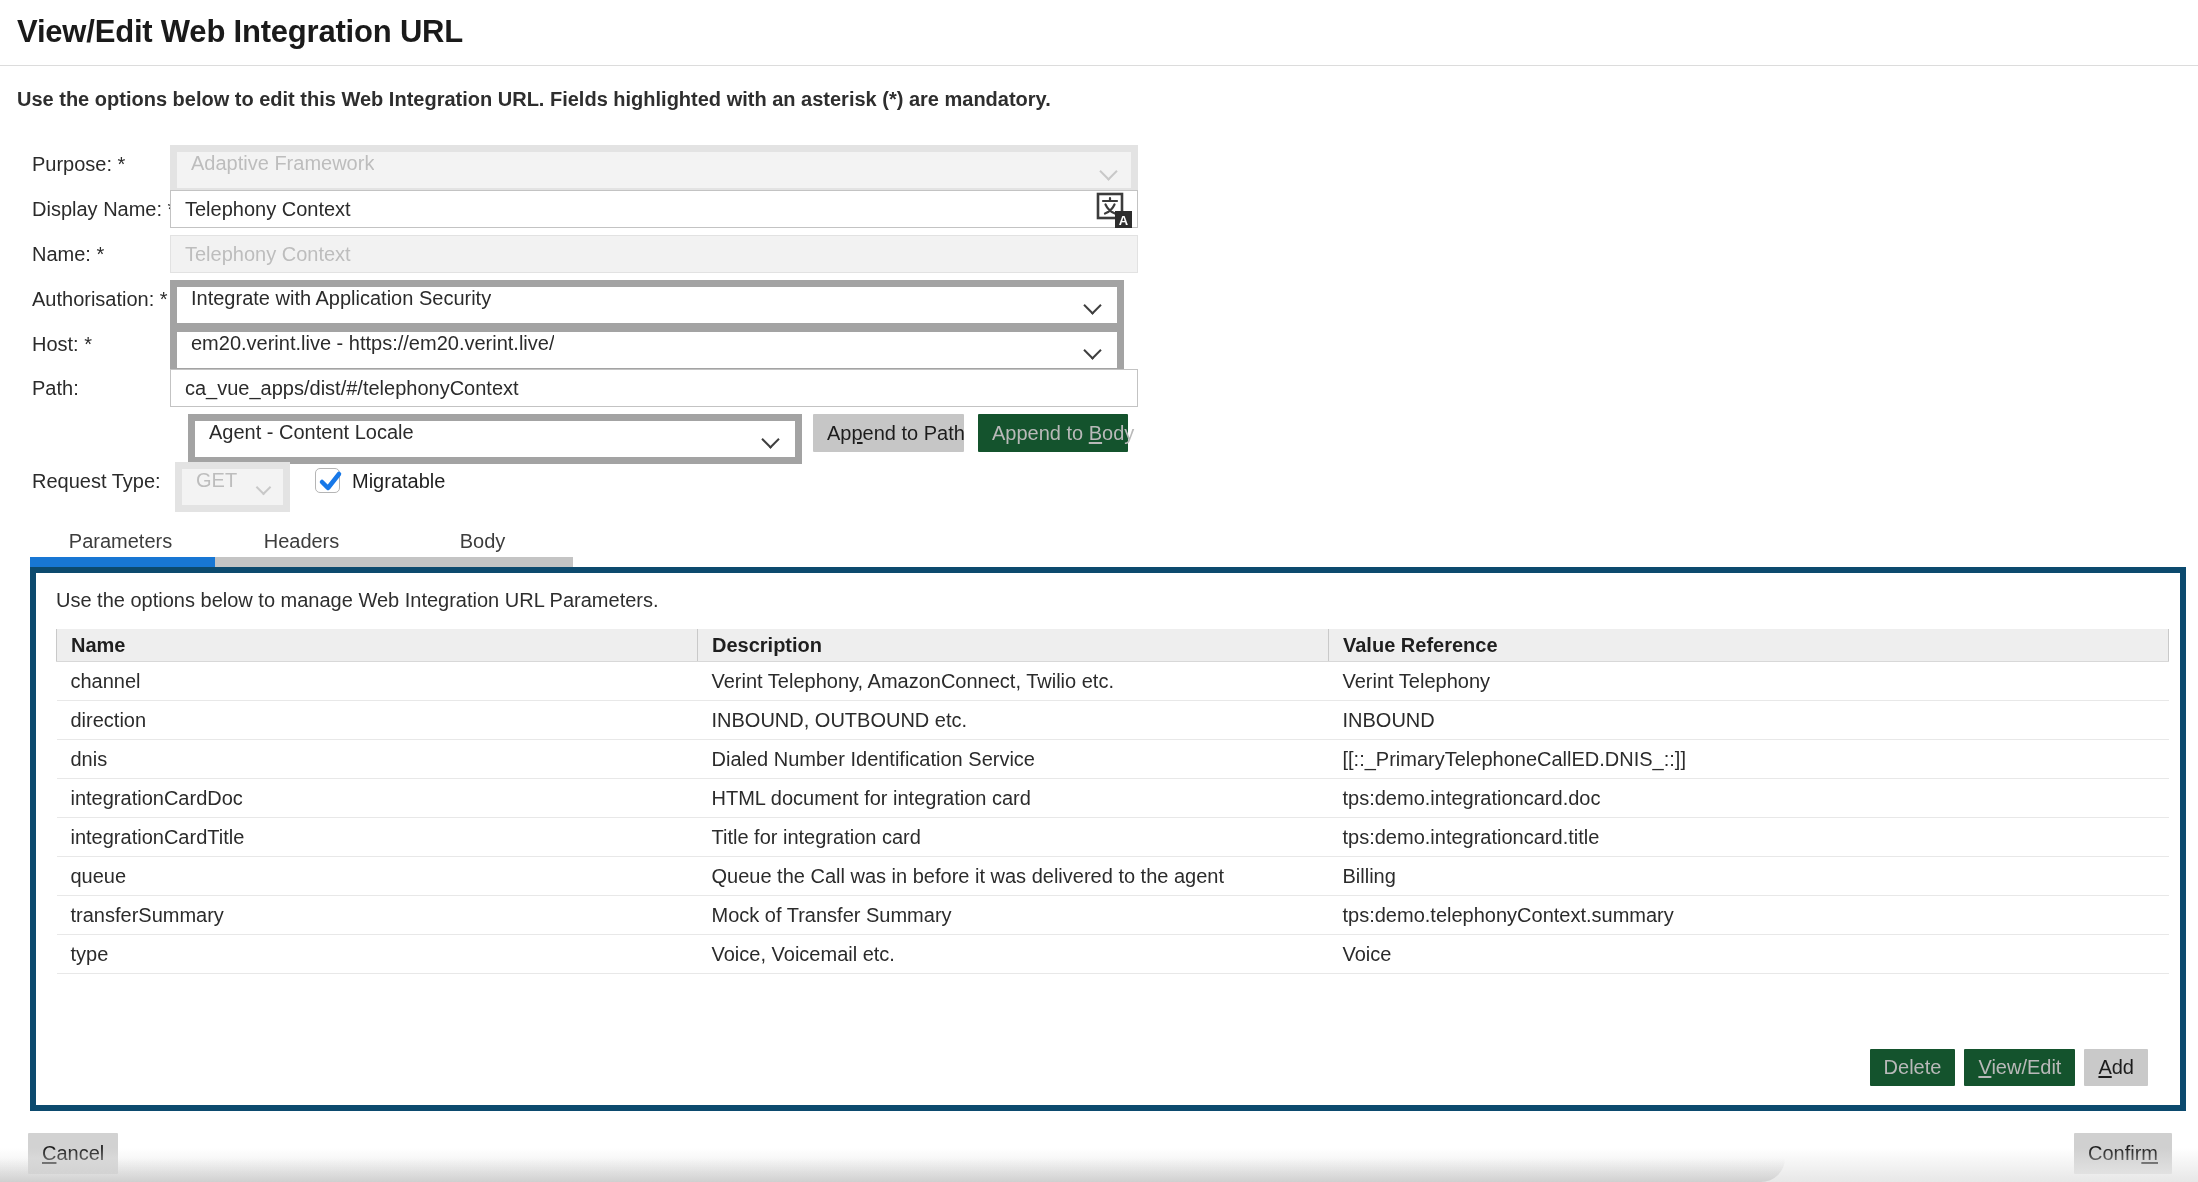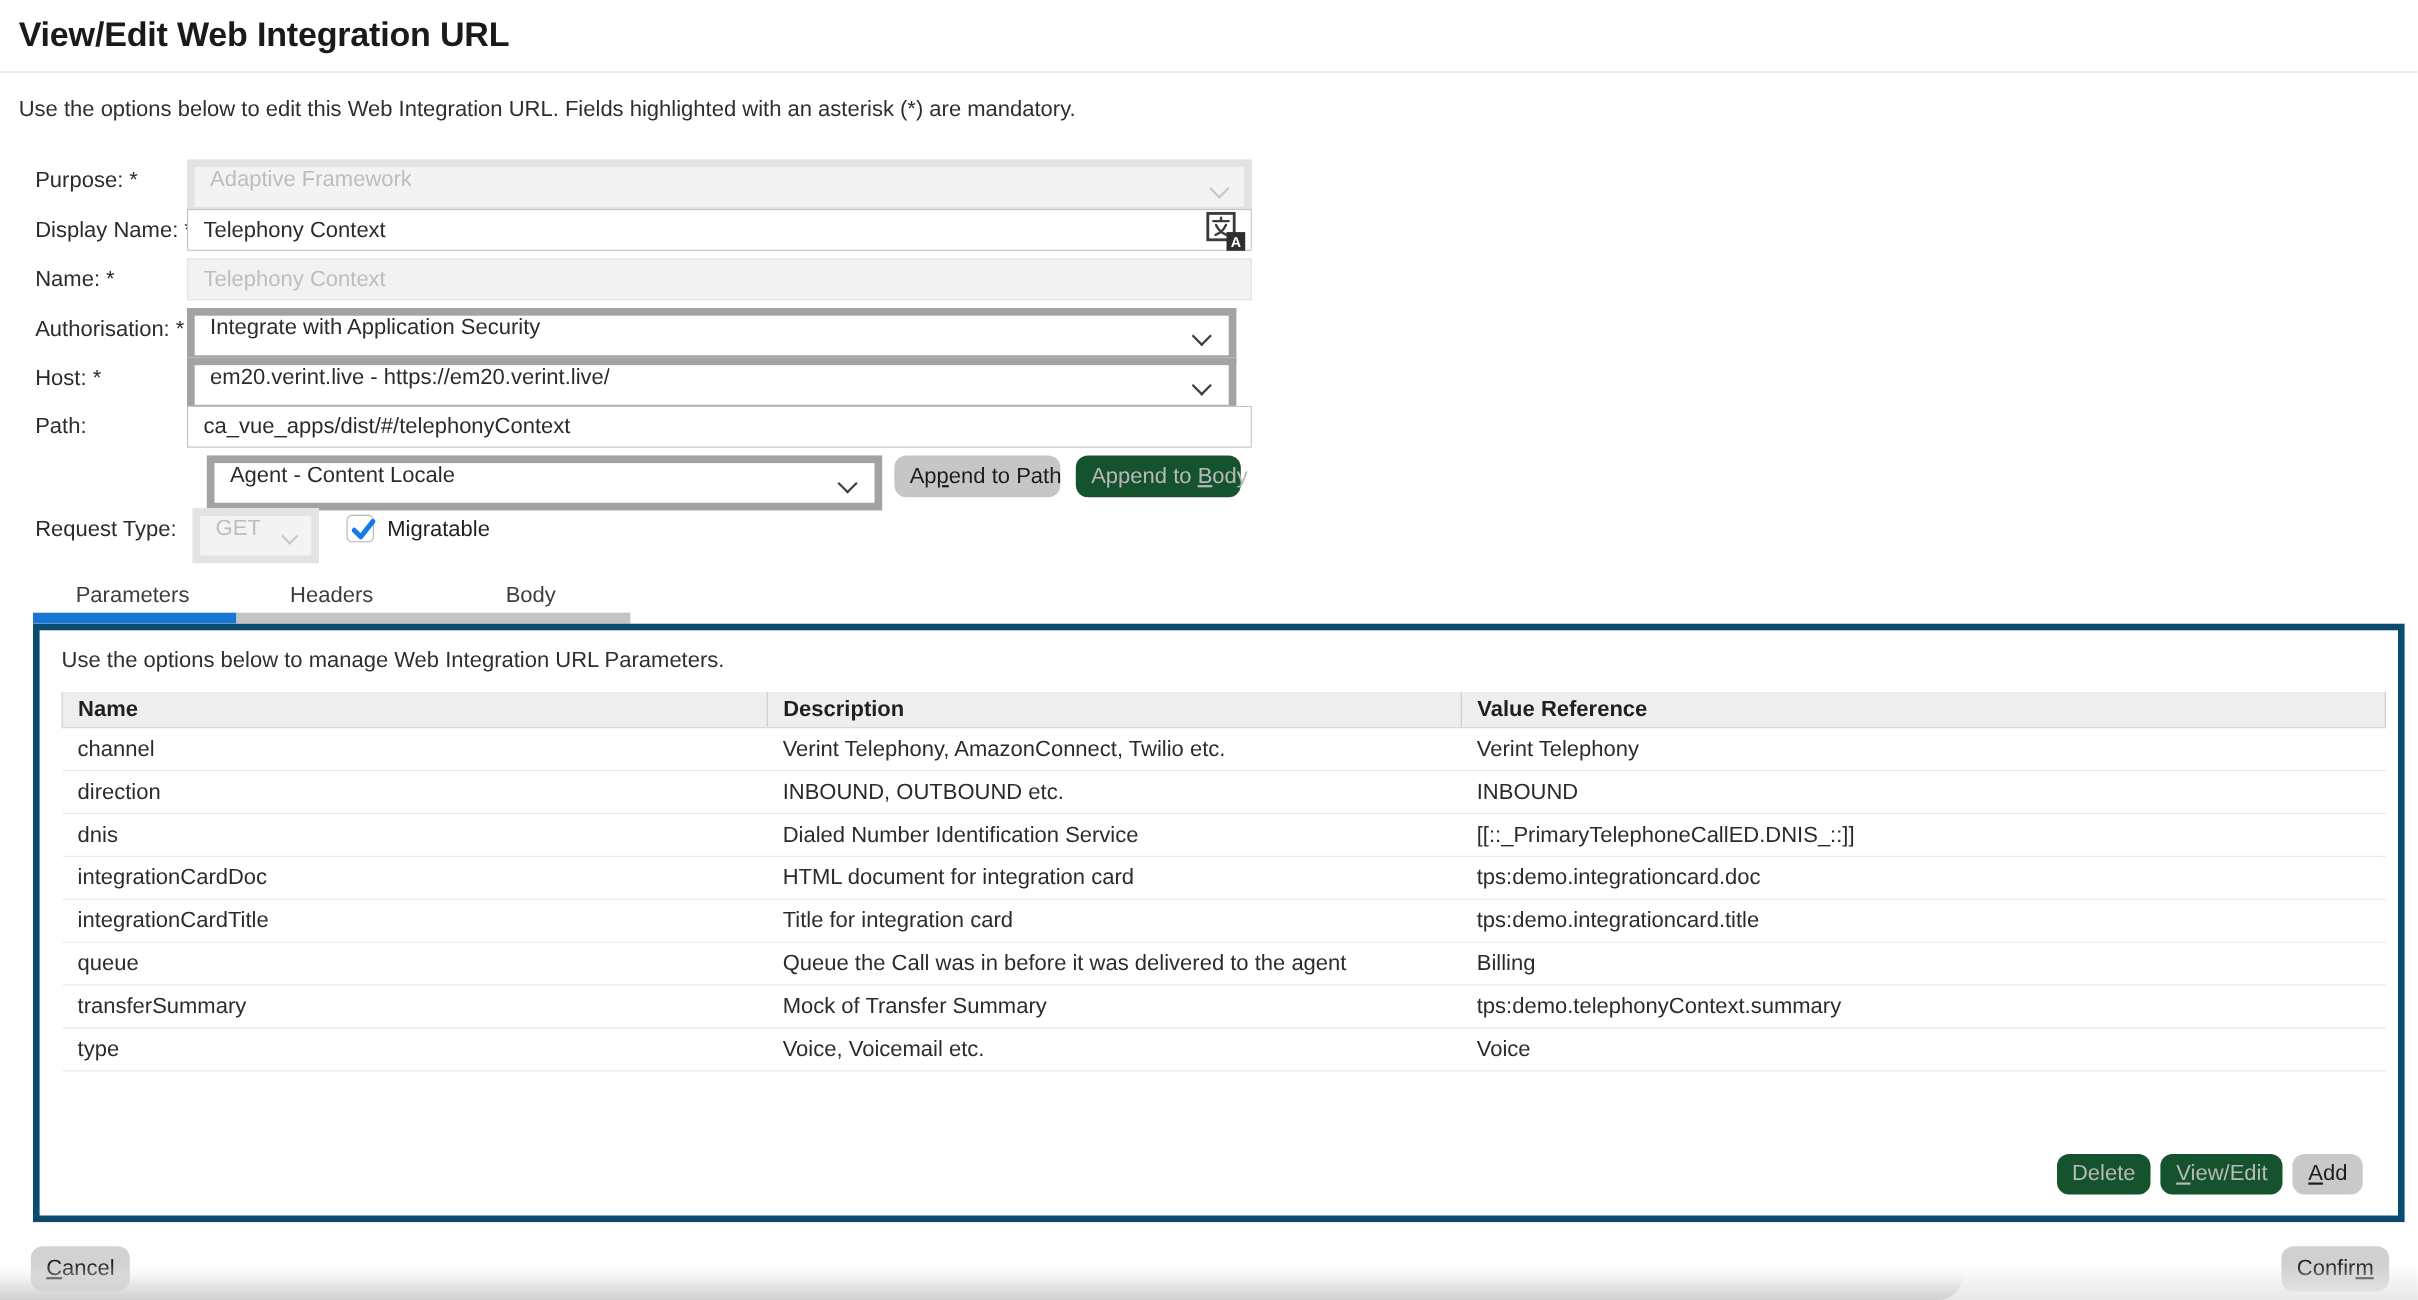--- a/index.html
+++ b/index.html
@@ -6,21 +6,21 @@
   body{
     width:2198px;height:1182px;overflow:hidden;background:#ffffff;
     font-family:"Liberation Sans","DejaVu Sans",sans-serif;
     -webkit-font-smoothing:antialiased;
   }
   .page{position:relative;width:2198px;height:1182px;background:#fff;}
 
   
   .title{position:absolute;left:17px;top:14px;font-size:31px;font-weight:700;color:#1a1a1a;letter-spacing:-0.2px;}
   .divider{position:absolute;left:0;top:65px;width:2198px;height:1px;background:#dcdcdc;}
-  .subtitle{position:absolute;left:17px;top:88px;font-size:20px;color:#2e2e2e;}
+  .subtitle{position:absolute;left:17px;top:88px;font-size:20px;color:#2e2e2e;font-weight:bold;}
 
   
   .frow{position:absolute;left:0;height:38px;}
   .row-purpose{top:145px}.row-display{top:190px}.row-name{top:235px}.row-auth{top:280px}
   .row-host{top:325px}.row-path{top:369px}.row-locale{top:414px}.row-reqtype{top:462px}
   .flabel{position:absolute;left:32px;top:0;line-height:38px;font-size:20px;color:#2b2b2b;white-space:nowrap;}
 
   .tinput{position:absolute;top:0;height:38px;box-sizing:border-box;border:1px solid #c3c3c3;background:#fff;
     font-family:inherit;font-size:20px;color:#2b2b2b;padding:12px 14px;outline:none;}
   .tinput.disabled{background:#f2f2f2;border-color:#e2e2e2;color:#bdbdbd;}
@@ -32,21 +32,21 @@
   .chev{position:absolute;right:18px;top:12px;width:11px;height:11px;
     border-right:2.5px solid #3e3e3e;border-bottom:2.5px solid #3e3e3e;transform:rotate(45deg);transform-origin:center;}
   .chev.light{border-color:#c8c8c8;border-width:2px;top:13px;right:16px;}
   .chev.small{width:9px;height:9px;top:13px;right:14px;}
 
   .dn-wrap{position:absolute;left:170px;top:0;width:968px;height:38px;}
   .dn-wrap .tinput{left:0;width:968px;}
   .translate-ic{position:absolute;right:3px;top:1px;width:44px;height:42px;cursor:pointer;}
 
   
-  .btn{display:inline-block;border:none;border-radius:11px;font-family:inherit;font-size:20px;color:#1c1c1c;
+  .btn{display:inline-block;border:none;border-radius:1px;font-family:inherit;font-size:20px;color:#1c1c1c;
     height:38px;line-height:38px;padding:0 14px;text-align:center;cursor:pointer;white-space:nowrap;}
   .btn.gray{background:#c6c6c6;}
   .btn.gray2{background:#c9c9c9;}
   .btn.light{background:#d2d2d2;}
   .btn.disabled{background:#14532d;color:#b9b9b9;cursor:default;}
   u{text-decoration:underline;text-underline-offset:2px;}
 
   .ap-path{position:absolute;left:813px;top:0;width:151px;}
   .ap-body{position:absolute;left:978px;top:0;width:150px;}
 

